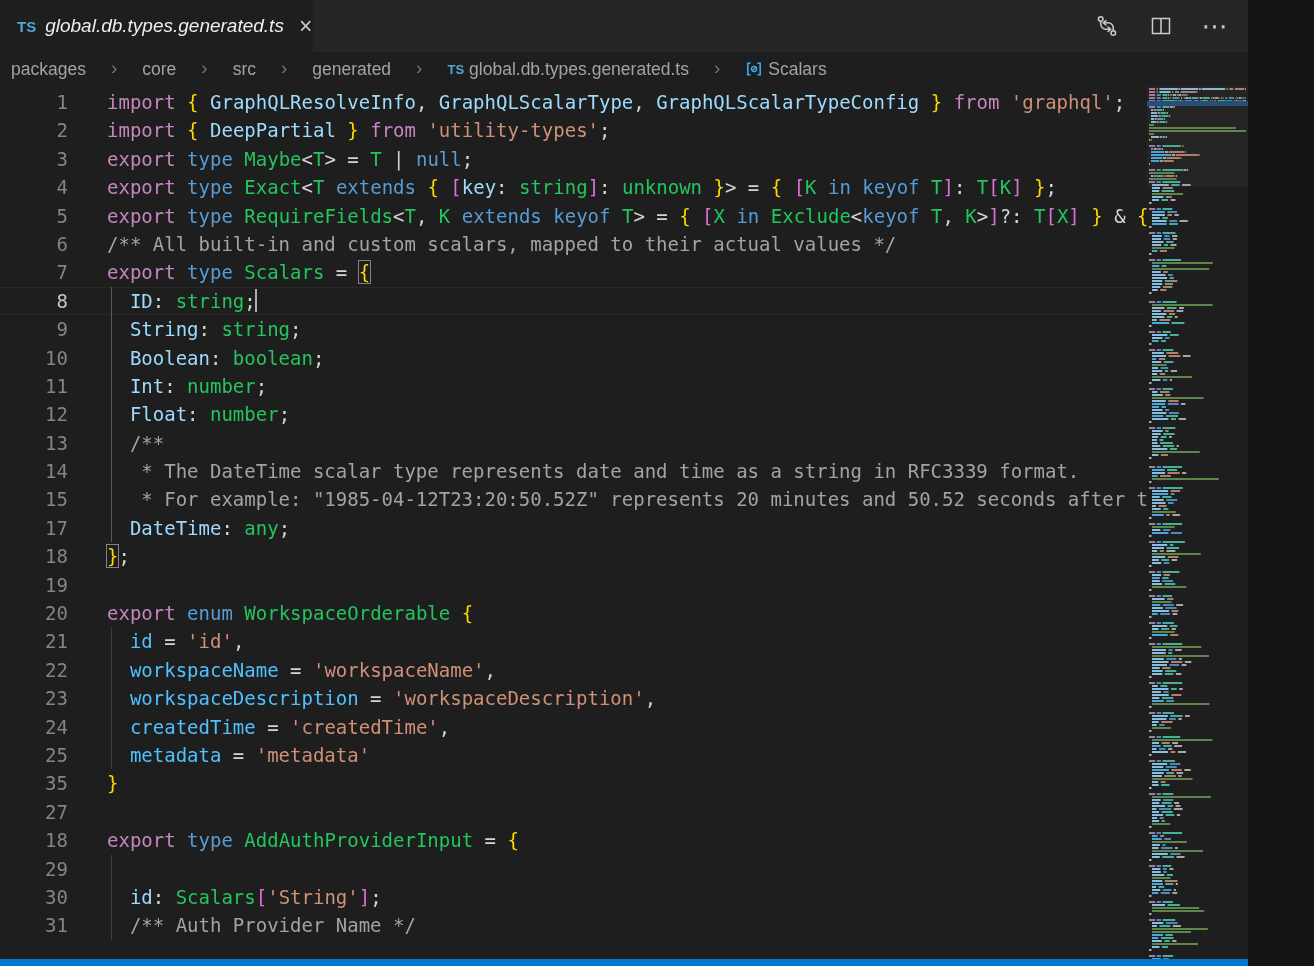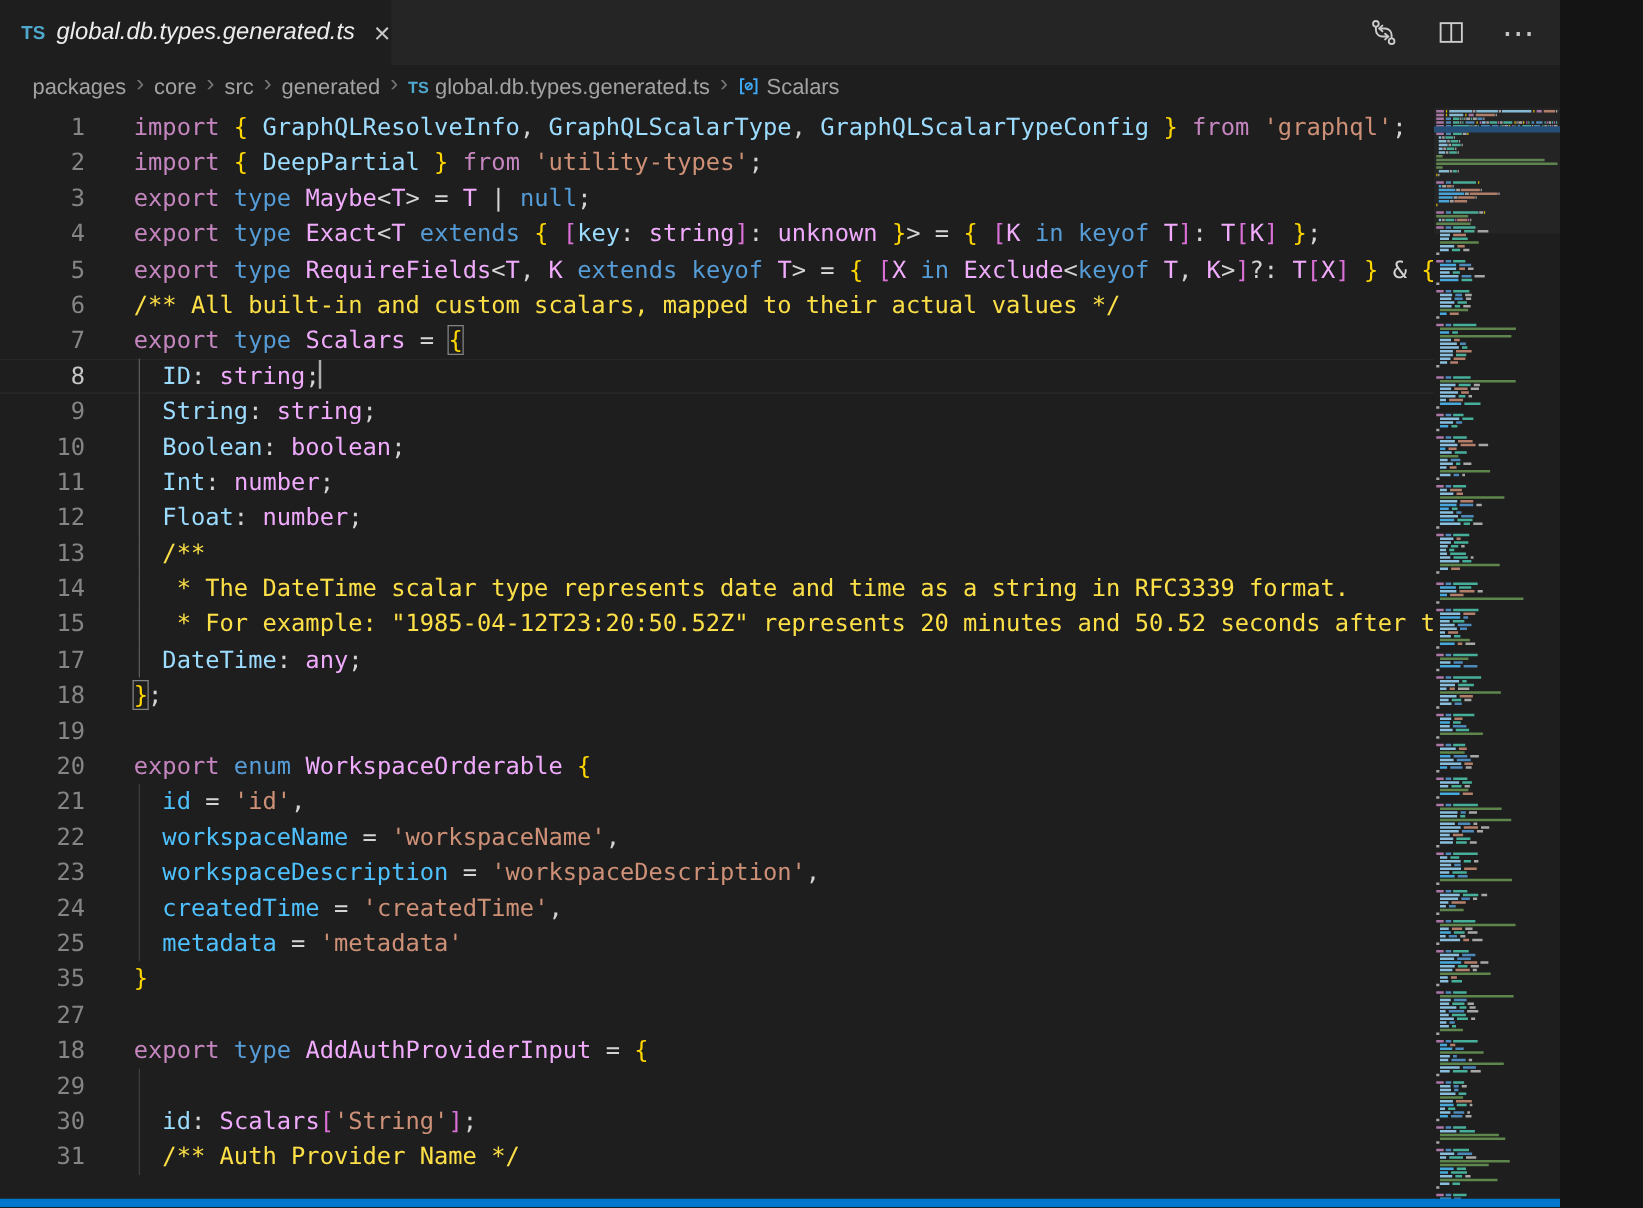--- a/index.html
+++ b/index.html
@@ -9,21 +9,21 @@
   .tabbar{height:52px;background:#252526;display:flex;align-items:stretch;}
   .tab{background:#1E1E1E;display:flex;align-items:center;gap:9px;padding:0 14px 0 17px;width:313px;box-sizing:border-box;cursor:pointer;}
   .ts-badge{color:#4FA8CE;font-weight:bold;font-size:15px;letter-spacing:0px;}
   .ts-badge.sm{font-size:13px;}
   .tab-label{font-style:italic;font-size:19px;color:#EDEDED;white-space:nowrap;}
   .tab-close{margin-left:6px;font-size:23px;color:#C8C8C8;line-height:1;cursor:pointer;}
   .tab-actions{margin-left:auto;display:flex;align-items:center;gap:24px;padding-right:18px;}
   .tab-actions .act{display:flex;align-items:center;justify-content:center;width:30px;height:30px;cursor:pointer;}
   .ellipsis{font-size:26px;color:#C5C5C5;letter-spacing:1px;line-height:0.4;}
   
-  .breadcrumbs{height:34px;display:flex;align-items:center;padding-left:26px;gap:7px;font-size:17.5px;color:#A3A3A3;}
+  .breadcrumbs{height:34px;display:flex;align-items:center;padding-left:11px;gap:24px;font-size:17.5px;color:#A3A3A3;}
   .bc-item{display:flex;align-items:center;gap:5px;cursor:pointer;white-space:nowrap;}
   .bc-sep{color:#767676;font-size:19px;margin:0 1px;transform:translateY(-1px);}
   
   .editor{position:absolute;top:86px;left:0;width:1206px;height:880px;overflow:hidden;
           font-family:"DejaVu Sans Mono","Liberation Mono",monospace;font-size:19px;padding-top:2px;box-sizing:border-box;}
   .line{position:relative;display:flex;height:28.4px;line-height:28.4px;white-space:pre;}
   .ln{width:68px;flex:none;text-align:right;color:#858585;user-select:none;}
   .lc{margin-left:39px;color:#D4D4D4;}
   .line.cur .ln{color:#C6C6C6;}
   .line.cur{box-shadow:inset 0 1px 0 #282828, inset 0 -1px 0 #282828;}
@@ -33,25 +33,25 @@
   .cursor{display:inline-block;width:2px;height:23px;background:#ADADAD;vertical-align:-4px;margin-left:-1px;}
   
   .minimap{position:absolute;top:86px;right:0;width:101px;bottom:7px;background:#1E1E1E;overflow:hidden;cursor:pointer;}
   .mm-slider{position:absolute;top:0;left:0;right:0;height:101px;background:rgba(121,121,121,0.08);}
   .mm-high{position:absolute;left:0;right:0;top:15px;height:5px;background:#264F78;}
   
   .status-strip{position:absolute;left:0;right:0;bottom:0;height:7px;background:#0277CE;z-index:5;}
 </style>
 <style>.tk-k{color:#C586C0;}
 .tk-d{color:#569CD6;}
-.tk-t{color:#f0abfc;}
+.tk-t{color:#22c55e;}
 .tk-v{color:#9CDCFE;}
 .tk-e{color:#4FC1FF;}
 .tk-s{color:#CE9178;text-align:center;}
-.tk-c{color:#fde047;text-align:right;}
+.tk-c{color:#a3a3a3;text-align:right;}
 .tk-b1{color:#FFD700;}
 .tk-b2{color:#DA70D6;}</style></head>
 <body>
 
 <div class="app">
 
   <div class="tabbar">
     <div class="tab">
       <span class="ts-badge">TS</span>
       <span class="tab-label">global.db.types.generated.ts</span>

